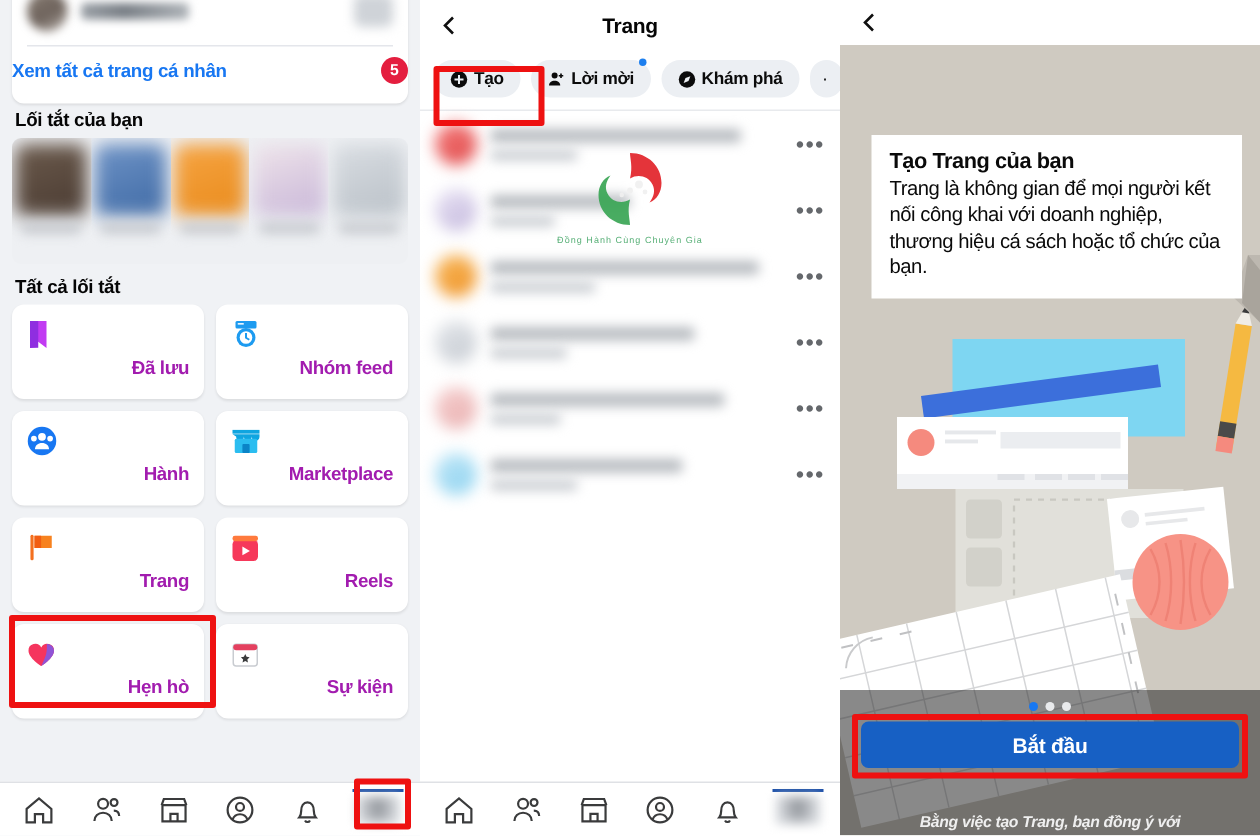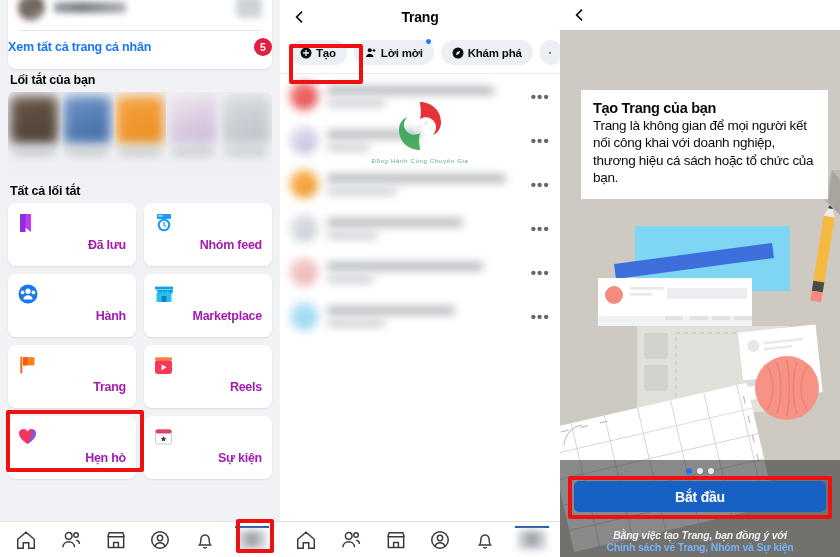--- a/index.html
+++ b/index.html
@@ -596,20 +596,19 @@
       <div class="dots">
         <span class="on"></span>
         <span></span>
         <span></span>
       </div>
 
       <div class="start-btn">Bắt đầu</div>
 
       <div class="legal">
         <div class="l1">Bằng việc tạo Trang, bạn đồng ý với</div>
-        <div class="l2">Chính sách về Trang, Nhóm và Sự kiện</div>
       </div>
     </div>
 
     <div class="hl-box" style="left:8px; top:476px; width:264px; height:43px;"></div>
   </div>
 
 </div>
 
 </body></html>

